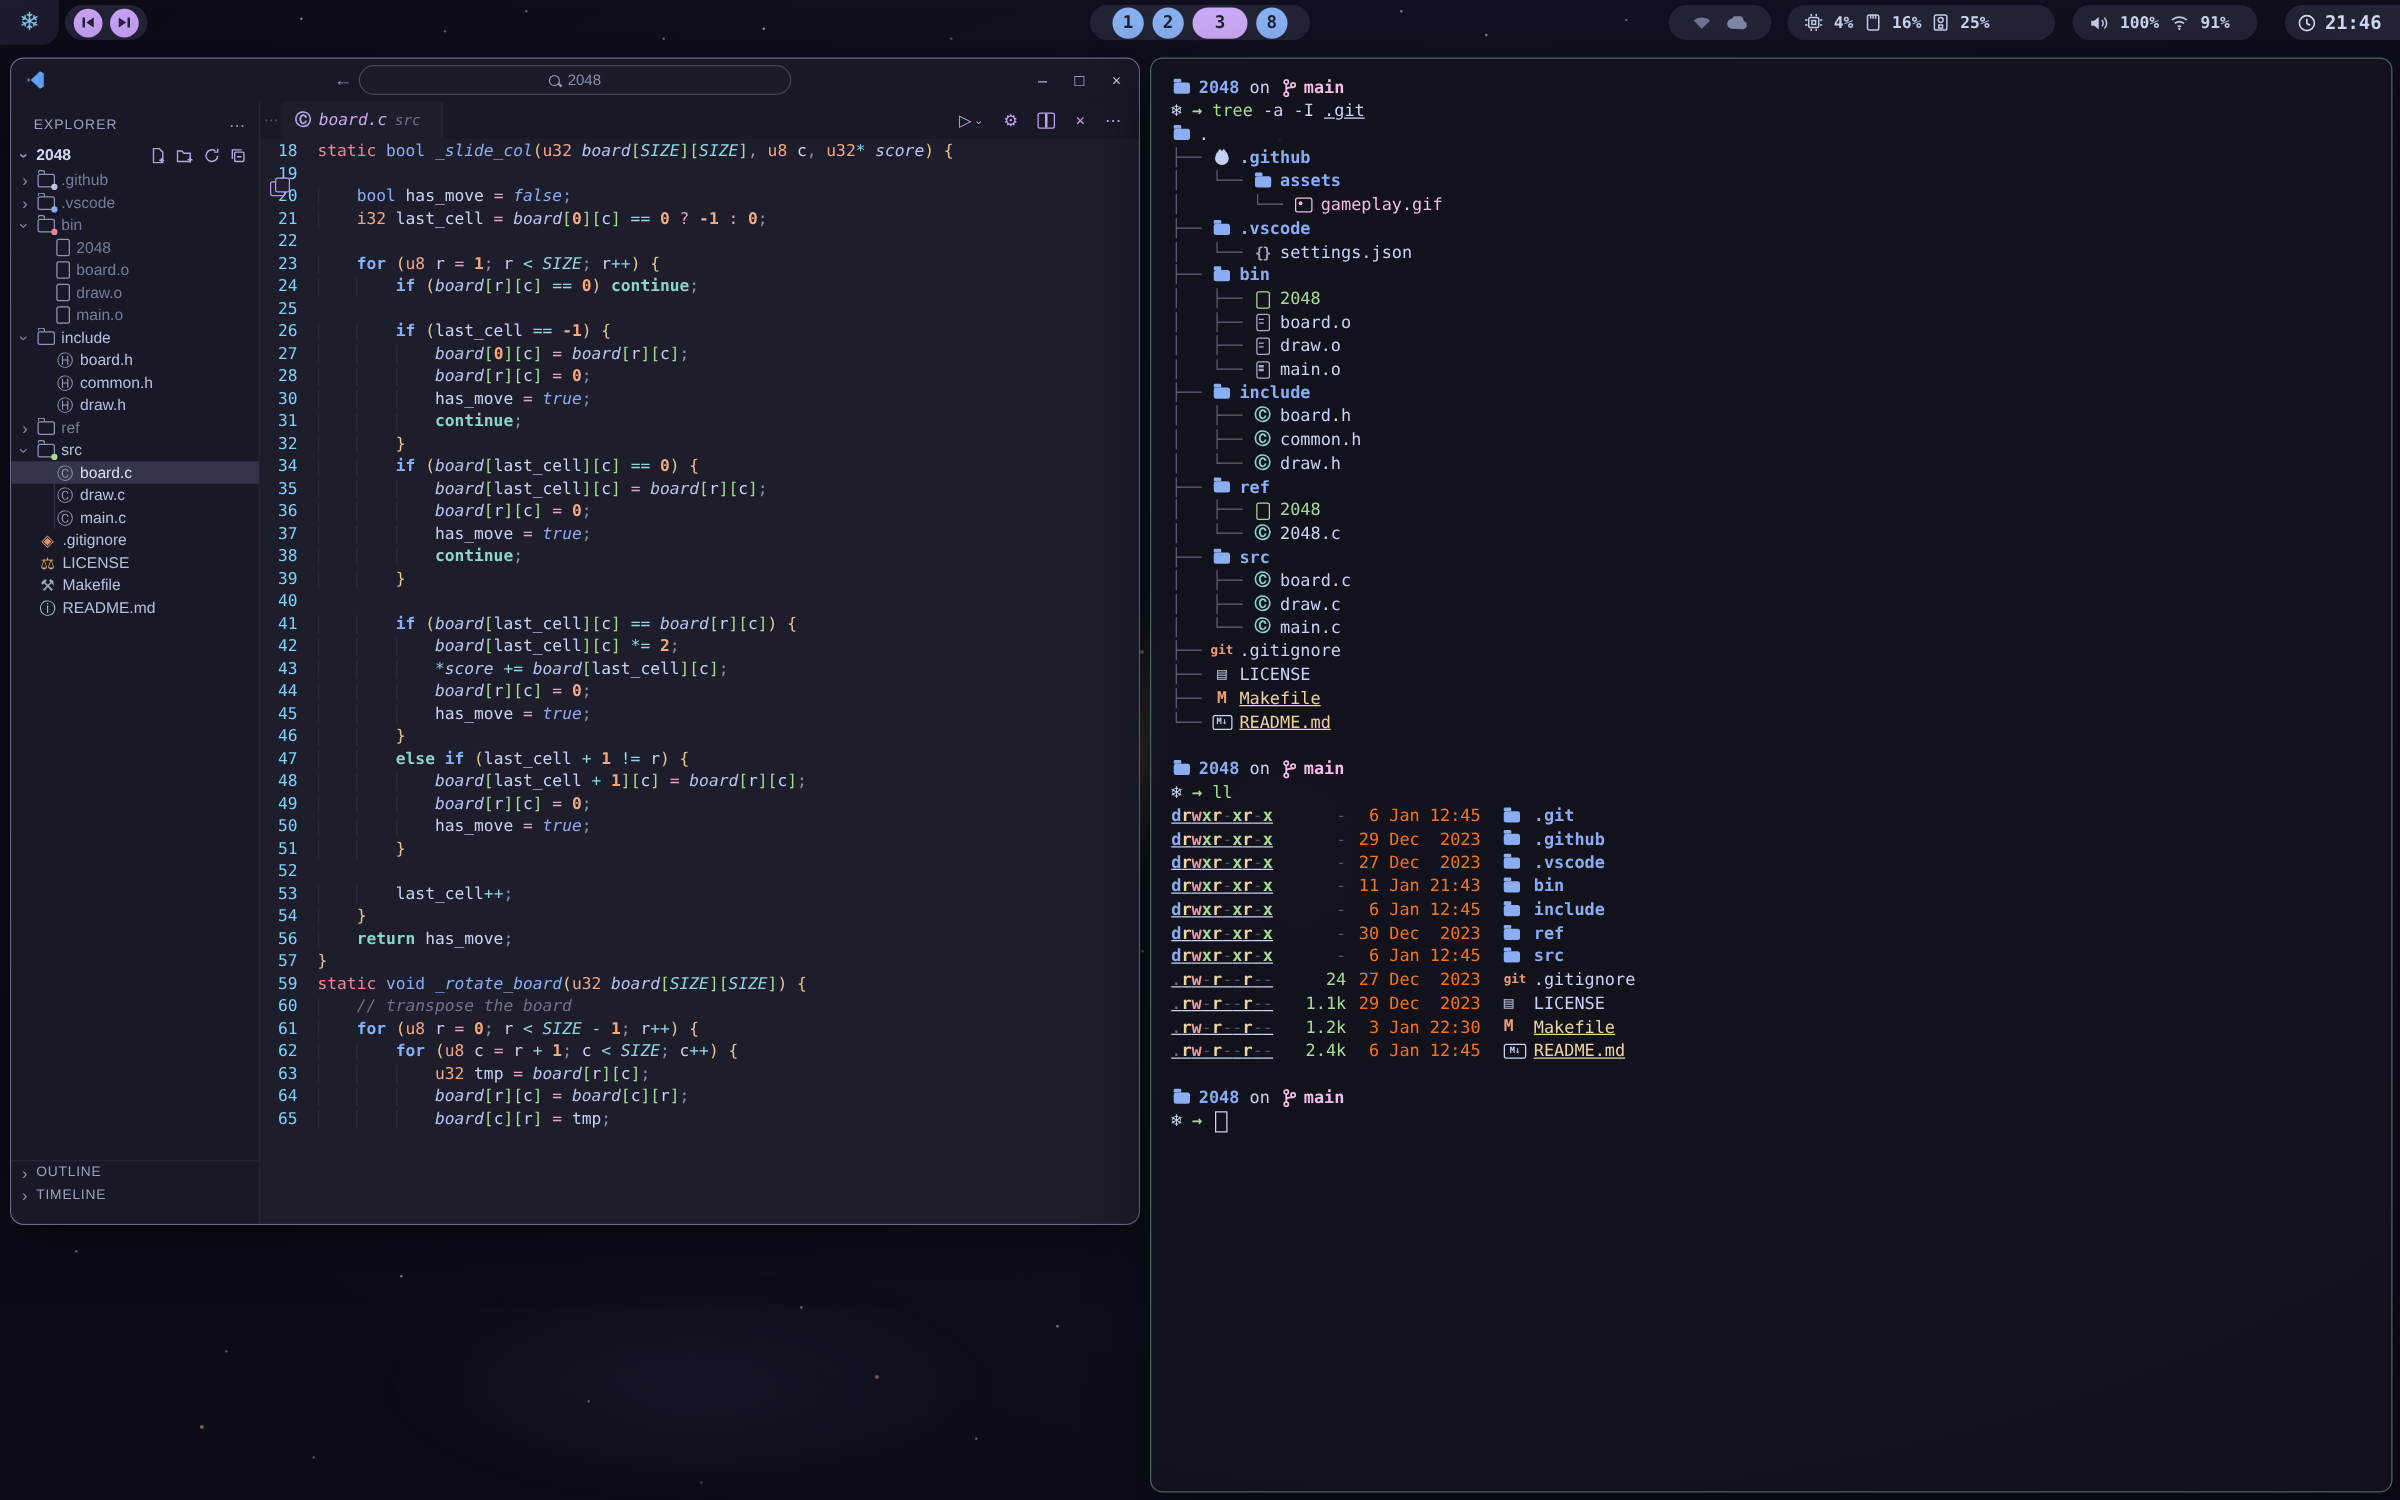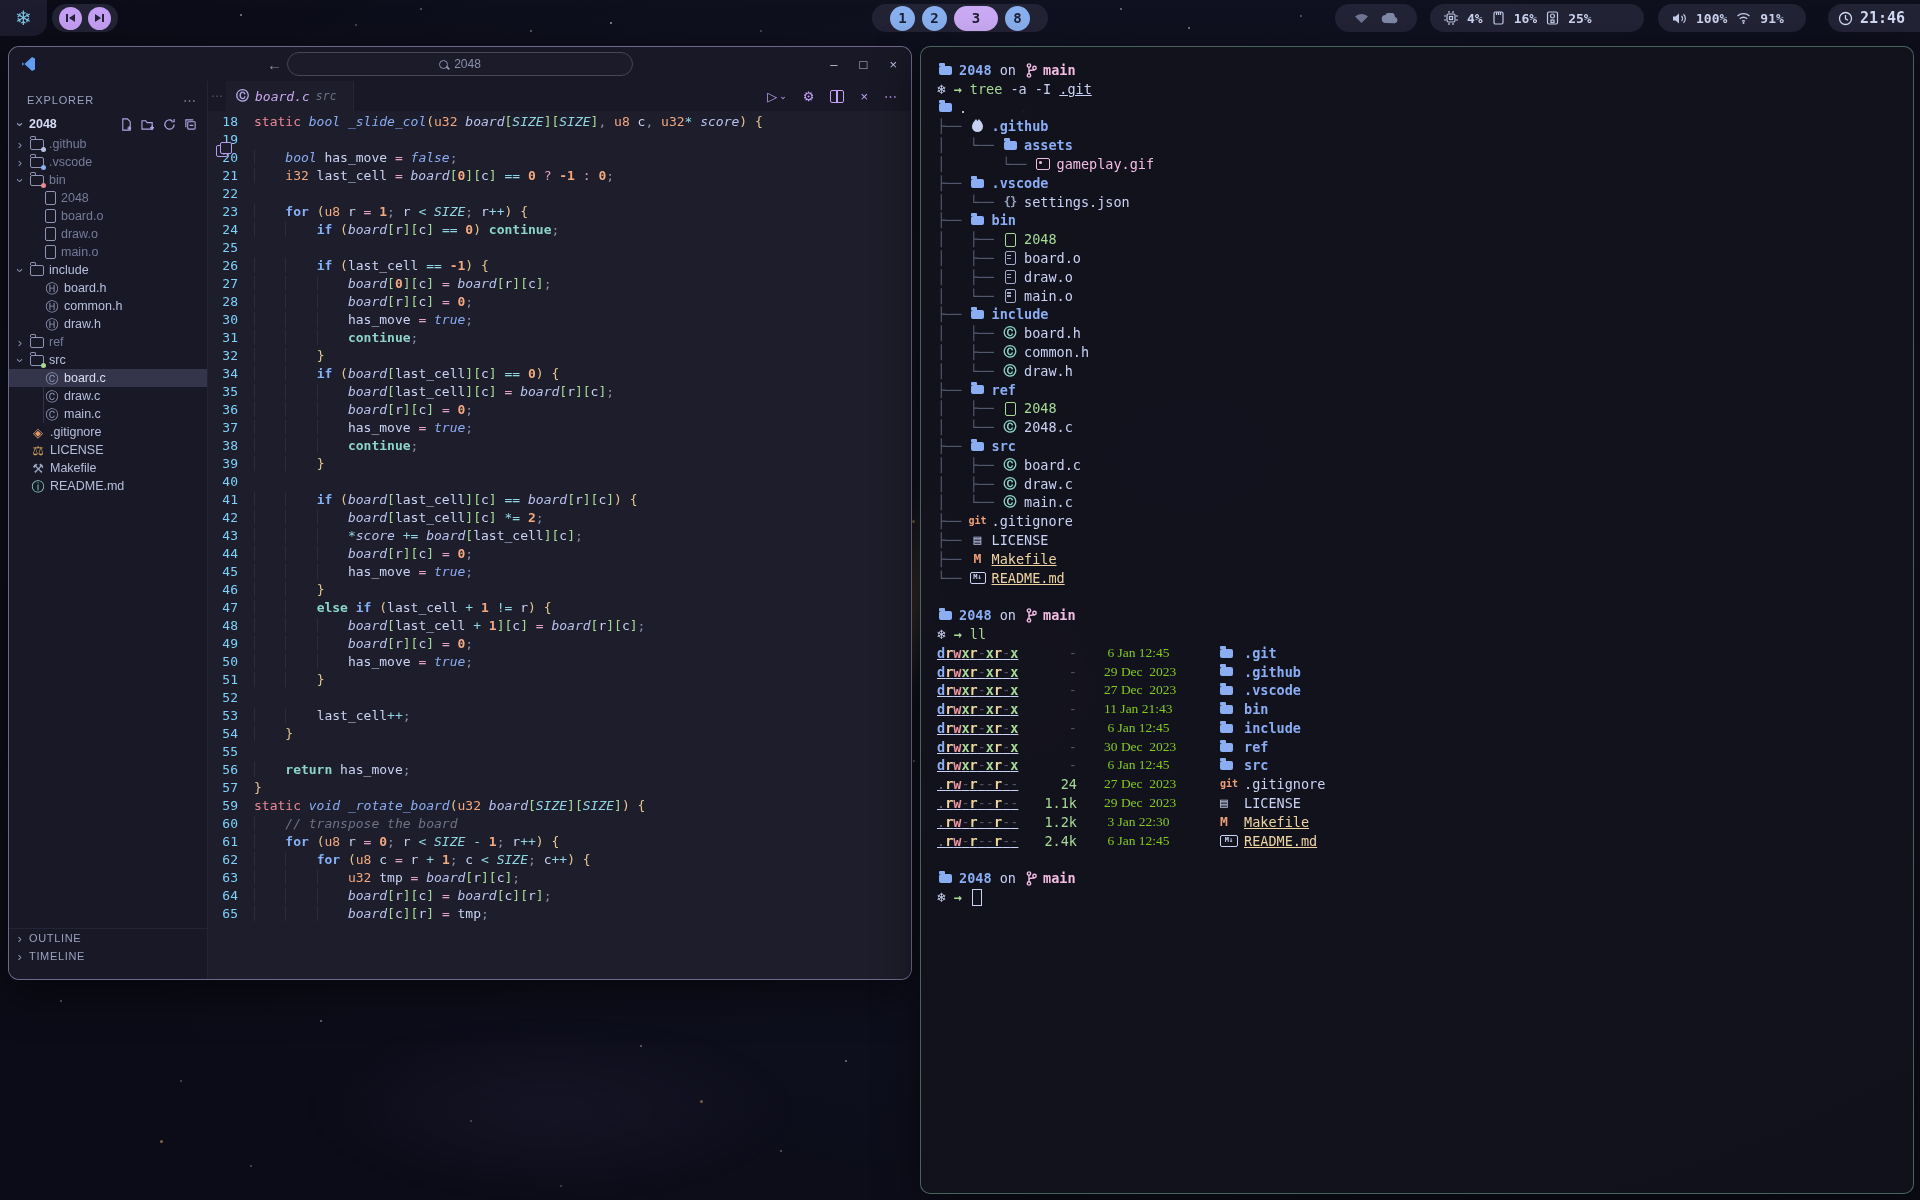--- a/index.html
+++ b/index.html
@@ -117,21 +117,21 @@
   .kconst{color:#91d7e3;font-style:italic;}
   .kfn{color:#8aadf4;font-style:italic;}
   .kparam{color:#b9c3ef;font-style:italic;}
   .knum{color:#f5a97f;font-weight:bold;}
   .kopc{color:#91d7e3;}
   .kopp{color:#e5a3c7;}
   .kbrp{color:#e5c890;}
   .kbrs{color:#a6da95;}
   .kpun{color:#8a91ac;}
   .kcm{color:#6e7387;font-style:italic;}
-  .i{font-style:italic;margin-top:13px;}
+  .i{margin-top:13px;}
 
   
   .twin{position:absolute;left:920px;top:46px;width:994px;height:1148px;background:rgba(18,18,29,.93);
         border:1px solid rgba(140,200,170,.45);border-radius:10px;box-shadow:0 12px 44px rgba(0,0,0,.5);
         box-sizing:border-box;padding:14px 16px;overflow:hidden;}
   .term{font-family:"DejaVu Sans Mono",monospace;font-size:13.5px;line-height:18.8px;color:#cad3f5;}
   .trow{height:18.8px;display:flex;align-items:center;white-space:pre;}
   .tpre{color:#565b72;}
   .tlbl{margin-left:6px;}
   .c-dir{color:#8aadf4;font-weight:bold;}
@@ -167,21 +167,21 @@
   .mword{color:#ef9f76;font-weight:bold;font-size:13px;}
   .mdic{width:16px;height:10px;border:1.2px solid #cad3f5;border-radius:2px;font-size:7px;line-height:9px;text-align:center;color:#cad3f5;font-weight:bold;display:inline-block;}
   
   .pd{color:#8aadf4;font-weight:bold;}
   .pr{color:#eed49f;font-weight:bold;}
   .pw{color:#ee99a0;font-weight:bold;}
   .px{color:#a6da95;font-weight:bold;}
   .pn{color:#4e5263;}
   .pdot{color:#6e738d;}
   .szcol{display:inline-block;width:48px;text-align:right;color:#a6da95;}
-  .dtcol{display:inline-block;width:110px;margin-left:27px;color:#84cc16;white-space:pre;font-family:Liberation Serif, serif;}
+  .dtcol{display:inline-block;width:110px;margin-left:10px;color:#f97316;white-space:pre;}
   .permcol{display:inline-block;width:92px;text-decoration:underline;}
   .llic{display:inline-flex;width:18px;justify-content:flex-start;}
 </style>
 </head>
 <body>
 
 <div class="stars1"></div>
 <div class="stars2"></div>
 <div class="wisp a"></div>
 <div class="wisp b"></div>
@@ -474,21 +474,20 @@
           <div class="cl"><span class="ln">45</span><span class="lc"><span class="ind">    </span><span class="ind">    </span><span class="ind">    </span>has_move <span class="kopp">=</span> <span class="klit">true</span><span class="kpun">;</span></span></div>
           <div class="cl"><span class="ln">46</span><span class="lc"><span class="ind">    </span><span class="ind">    </span><span class="kbrp">}</span></span></div>
           <div class="cl"><span class="ln">47</span><span class="lc"><span class="ind">    </span><span class="ind">    </span><span class="kflow">else</span> <span class="kctl">if</span> <span class="kbrp">(</span>last_cell <span class="kopc">+</span> <span class="knum">1</span> <span class="kopc">!=</span> r<span class="kbrp">)</span> <span class="kbrp">{</span></span></div>
           <div class="cl"><span class="ln">48</span><span class="lc"><span class="ind">    </span><span class="ind">    </span><span class="ind">    </span><span class="kparam">board</span><span class="kbrs">[</span>last_cell <span class="kopc">+</span> <span class="knum">1</span><span class="kbrs">]</span><span class="kbrs">[</span>c<span class="kbrs">]</span> <span class="kopp">=</span> <span class="kparam">board</span><span class="kbrs">[</span>r<span class="kbrs">]</span><span class="kbrs">[</span>c<span class="kbrs">]</span><span class="kpun">;</span></span></div>
           <div class="cl"><span class="ln">49</span><span class="lc"><span class="ind">    </span><span class="ind">    </span><span class="ind">    </span><span class="kparam">board</span><span class="kbrs">[</span>r<span class="kbrs">]</span><span class="kbrs">[</span>c<span class="kbrs">]</span> <span class="kopp">=</span> <span class="knum">0</span><span class="kpun">;</span></span></div>
           <div class="cl"><span class="ln">50</span><span class="lc"><span class="ind">    </span><span class="ind">    </span><span class="ind">    </span>has_move <span class="kopp">=</span> <span class="klit">true</span><span class="kpun">;</span></span></div>
           <div class="cl"><span class="ln">51</span><span class="lc"><span class="ind">    </span><span class="ind">    </span><span class="kbrp">}</span></span></div>
           <div class="cl"><span class="ln">52</span><span class="lc"></span></div>
           <div class="cl"><span class="ln">53</span><span class="lc"><span class="ind">    </span><span class="ind">    </span>last_cell<span class="kopc">++</span><span class="kpun">;</span></span></div>
           <div class="cl"><span class="ln">54</span><span class="lc"><span class="ind">    </span><span class="kbrp">}</span></span></div>
-          <div class="cl"><span class="ln">55</span><span class="lc"></span></div>
           <div class="cl"><span class="ln">56</span><span class="lc"><span class="ind">    </span><span class="kflow">return</span> has_move<span class="kpun">;</span></span></div>
           <div class="cl"><span class="ln">57</span><span class="lc"><span class="kbrp">}</span></span></div>
           <div class="cl"><span class="ln">59</span><span class="lc"><span class="kred">static</span> <span class="kblue i">void</span> <span class="kfn">_rotate_board</span><span class="kbrp">(</span><span class="korange">u32</span> <span class="kparam">board</span><span class="kbrs">[</span><span class="kconst">SIZE</span><span class="kbrs">]</span><span class="kbrs">[</span><span class="kconst">SIZE</span><span class="kbrs">]</span><span class="kbrp">)</span> <span class="kbrp">{</span></span></div>
           <div class="cl"><span class="ln">60</span><span class="lc"><span class="ind">    </span><span class="kcm">// transpose the board</span></span></div>
           <div class="cl"><span class="ln">61</span><span class="lc"><span class="ind">    </span><span class="kctl">for</span> <span class="kbrp">(</span><span class="korange">u8</span> r <span class="kopp">=</span> <span class="knum">0</span><span class="kpun">;</span> r <span class="kopc">&lt;</span> <span class="kconst">SIZE</span> <span class="kopc">-</span> <span class="knum">1</span><span class="kpun">;</span> r<span class="kopc">++</span><span class="kbrp">)</span> <span class="kbrp">{</span></span></div>
           <div class="cl"><span class="ln">62</span><span class="lc"><span class="ind">    </span><span class="ind">    </span><span class="kctl">for</span> <span class="kbrp">(</span><span class="korange">u8</span> c <span class="kopp">=</span> r <span class="kopc">+</span> <span class="knum">1</span><span class="kpun">;</span> c <span class="kopc">&lt;</span> <span class="kconst">SIZE</span><span class="kpun">;</span> c<span class="kopc">++</span><span class="kbrp">)</span> <span class="kbrp">{</span></span></div>
           <div class="cl"><span class="ln">63</span><span class="lc"><span class="ind">    </span><span class="ind">    </span><span class="ind">    </span><span class="korange">u32</span> tmp <span class="kopp">=</span> <span class="kparam">board</span><span class="kbrs">[</span>r<span class="kbrs">]</span><span class="kbrs">[</span>c<span class="kbrs">]</span><span class="kpun">;</span></span></div>
           <div class="cl"><span class="ln">64</span><span class="lc"><span class="ind">    </span><span class="ind">    </span><span class="ind">    </span><span class="kparam">board</span><span class="kbrs">[</span>r<span class="kbrs">]</span><span class="kbrs">[</span>c<span class="kbrs">]</span> <span class="kopp">=</span> <span class="kparam">board</span><span class="kbrs">[</span>c<span class="kbrs">]</span><span class="kbrs">[</span>r<span class="kbrs">]</span><span class="kpun">;</span></span></div>
           <div class="cl"><span class="ln">65</span><span class="lc"><span class="ind">    </span><span class="ind">    </span><span class="ind">    </span><span class="kparam">board</span><span class="kbrs">[</span>c<span class="kbrs">]</span><span class="kbrs">[</span>r<span class="kbrs">]</span> <span class="kopp">=</span> tmp<span class="kpun">;</span></span></div>
         </div>

